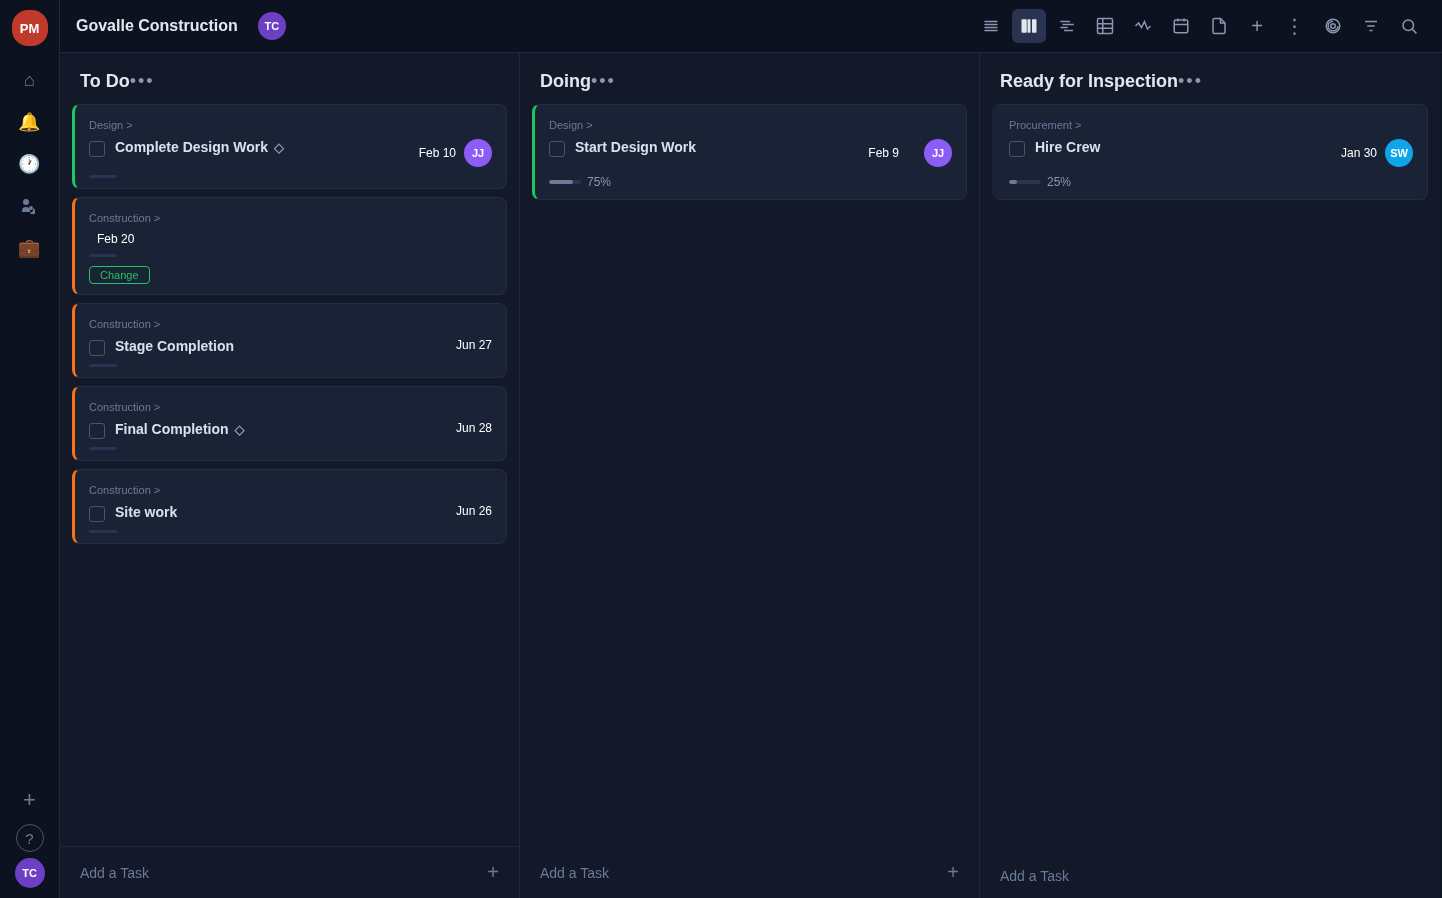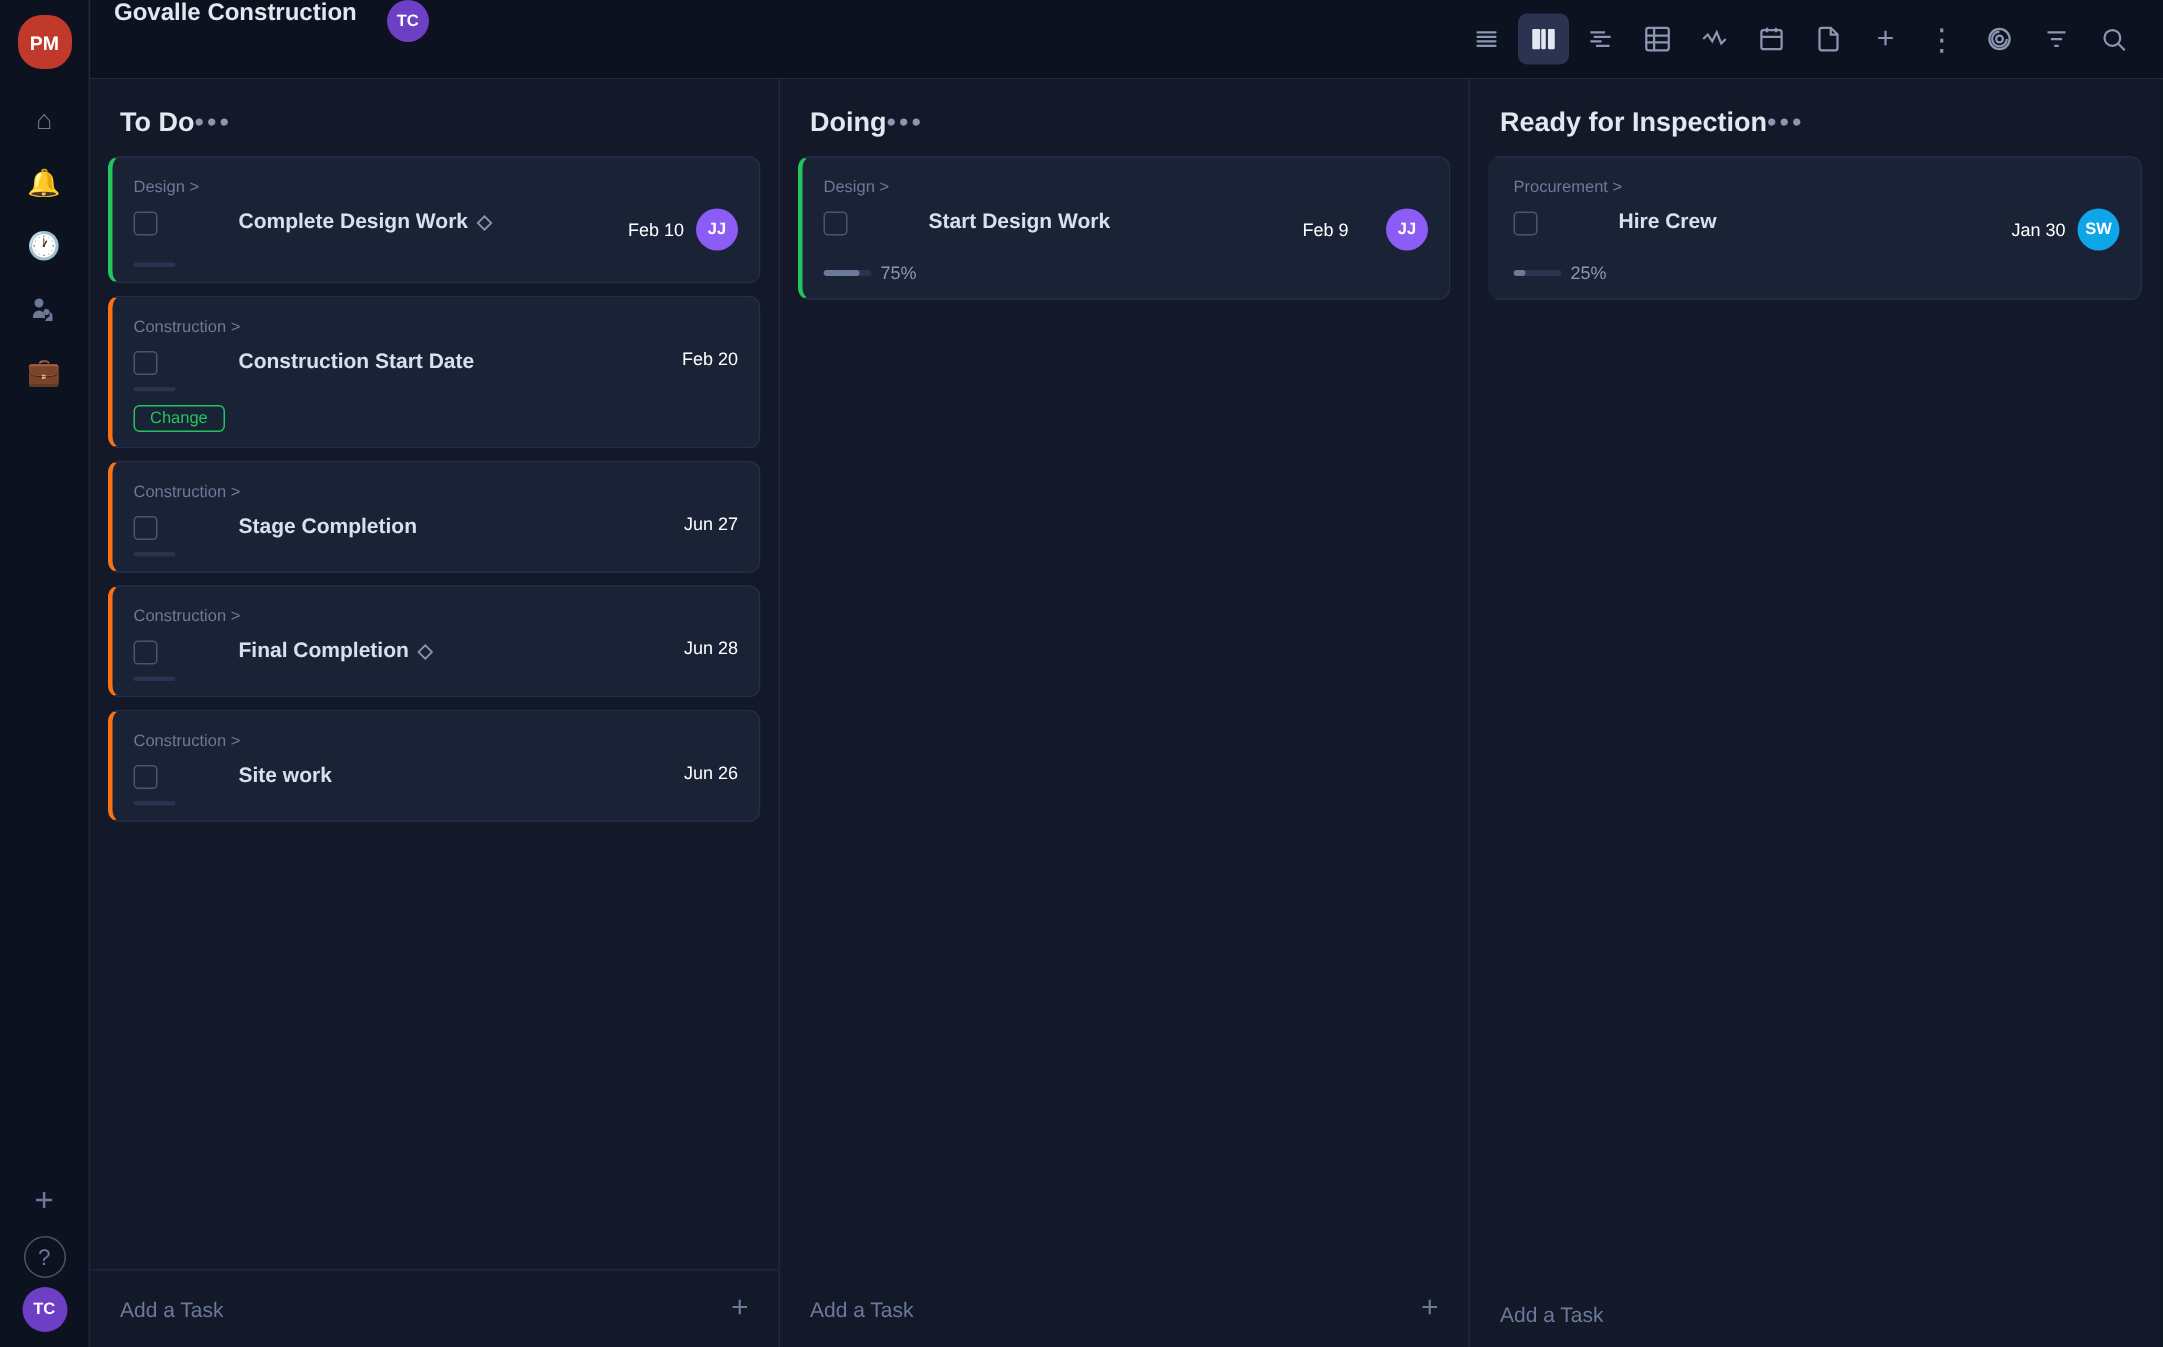--- a/index.html
+++ b/index.html
@@ -58,20 +58,21 @@
       flex-direction: column;
       overflow: hidden;
     }
 
     
     .topbar {
       height: 53px;
       background: #0d1220;
       border-bottom: 1px solid #1e2840;
       display: flex;
+      align-items: center;
       padding: 0 16px;
       gap: 12px;
       flex-shrink: 0;
     }
     .topbar-title {
       font-size: 16px;
       font-weight: 600;
       color: #e2e8f0;
       margin-right: 8px;
     }
@@ -183,21 +184,20 @@
       cursor: pointer;
     }
     .task-title {
       font-size: 14px;
       font-weight: 600;
       color: #d8e0f0;
       display: flex;
       align-items: center;
       gap: 6px;
       flex-wrap: wrap;
-      margin-left: 44px;
     }
     .diamond-icon {
       color: #8b96b0;
       font-size: 13px;
     }
     .task-date {
       font-size: 12px;
       color: #ffffff;
       white-space: nowrap;
       margin-left: 8px;
@@ -398,26 +398,20 @@
               <span class="task-date">Feb 10</span>
               <div class="task-avatar avatar-jj">JJ</div>
             </div>
           </div>
           <div class="task-divider"></div>
         </div>
 
         <div class="task-card left-border-orange">
           <div class="task-category">Construction &gt;</div>
           <div class="task-header">
-            <div class="task-left">
-              <div class="task-checkbox"></div>
-              <div class="task-title">
-                <span>Construction Start Date</span>
-              </div>
-            </div>
             <span class="task-date">Feb 20</span>
           </div>
           <div class="task-divider"></div>
           <div style="margin-top:8px;">
             <span class="task-badge badge-change">Change</span>
           </div>
         </div>
 
         <div class="task-card left-border-orange">
           <div class="task-category">Construction &gt;</div>

